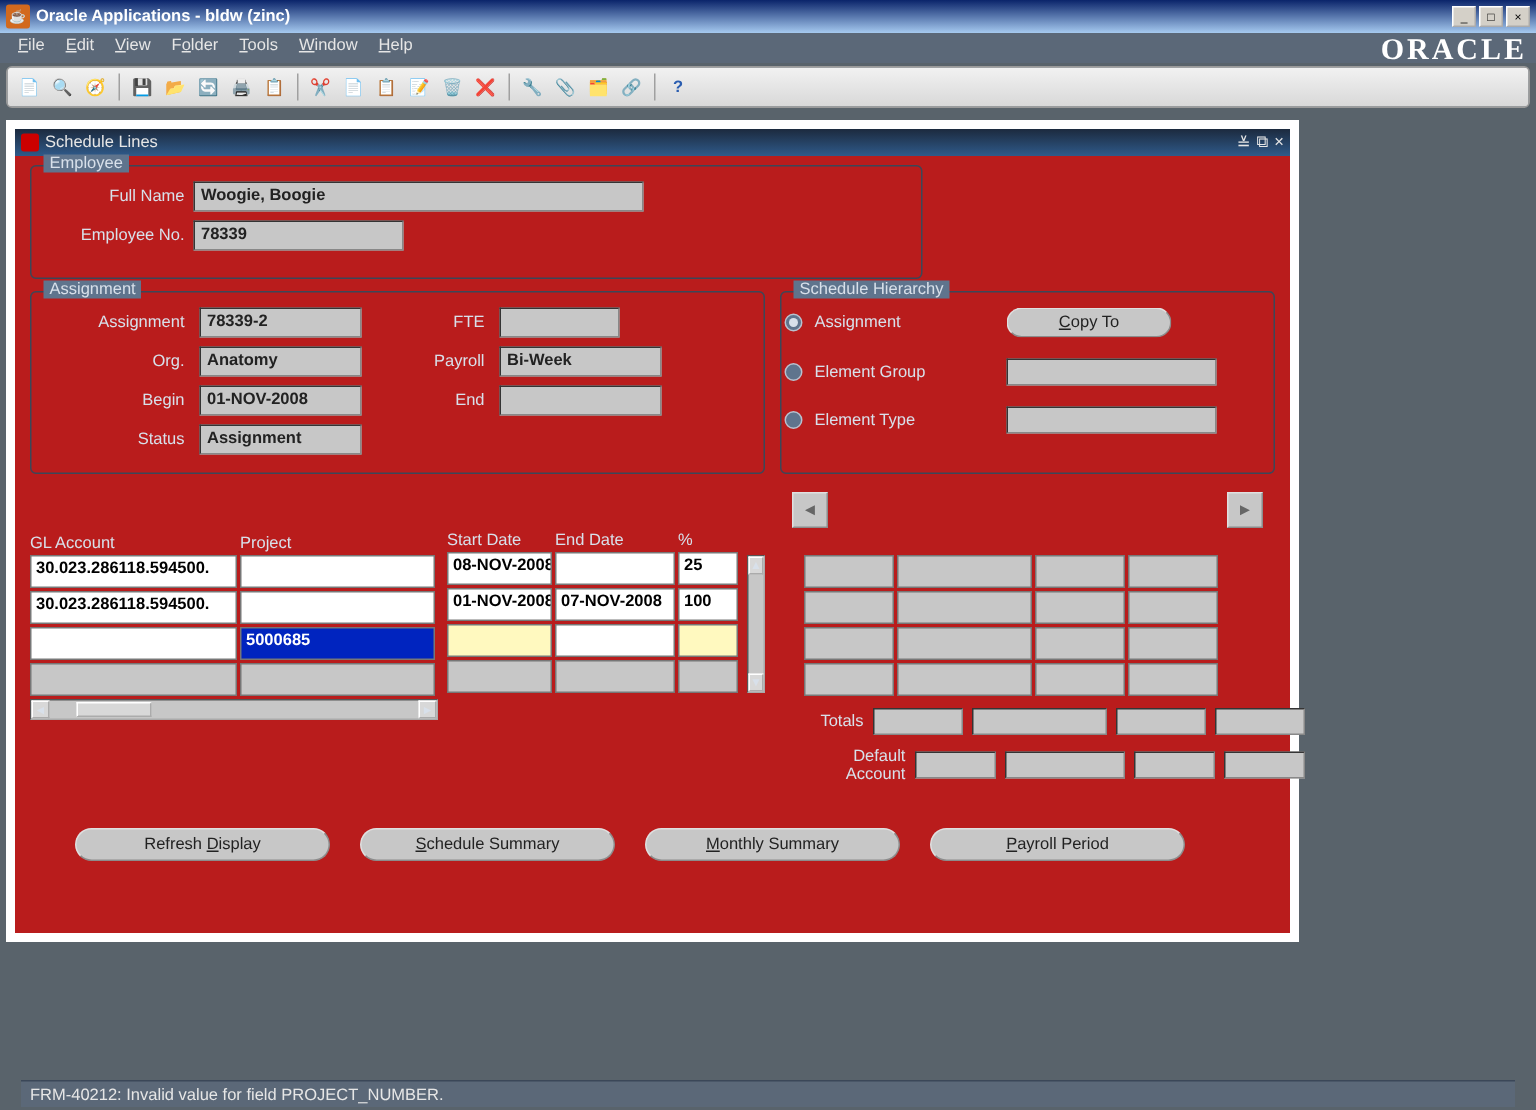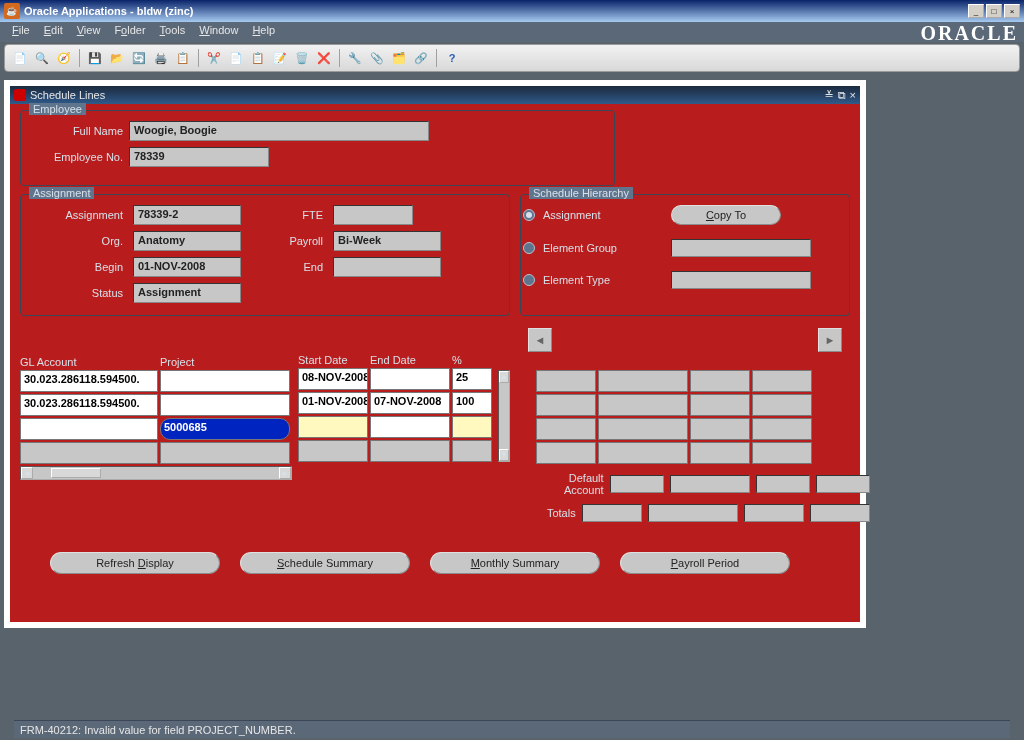--- a/index.html
+++ b/index.html
@@ -61,21 +61,21 @@
 .arrow-btn { width: 24px; height: 24px; background: #c7c7c7; border: 1px outset #e0e0e0; display: flex; align-items: center; justify-content: center; color: #666; cursor: pointer; }
 
 
 .table-area { display: flex; gap: 6px; align-items: flex-start; }
 .col-headers { display: grid; grid-template-columns: 138px 130px 70px 80px 40px; gap: 2px; color: #d8e0ea; padding-bottom: 2px; }
 .data-grid { display: grid; grid-template-columns: 138px 130px; gap: 2px; }
 .data-grid2 { display: grid; grid-template-columns: 70px 80px 40px; gap: 2px; }
 .cell { background: #fff; border: 1px solid #777; height: 22px; padding: 2px 3px; color: #000; font-weight: bold; overflow: hidden; white-space: nowrap; }
 .cell.grey { background: #c7c7c7; font-weight: normal; }
 .cell.yellow { background: #fff9bf; }
-.cell.sel { background: #0024bf; color: #fff; border-radius: 10px; }
+.cell.sel { background: #0024bf; color: #fff; }
 
 .hscroll { width: 272px; height: 14px; background: #c7c7c7; border: 1px inset #aaa; margin-top: 2px; display: flex; align-items: center; }
 .hscroll .thumb { width: 50px; height: 10px; background: #d8d8d8; border: 1px outset #fff; margin-left: 18px; }
 .hscroll .ar { width: 12px; height: 12px; background: #d8d8d8; border: 1px outset #fff; display: flex; align-items: center; justify-content: center; font-size: 8px; margin-left: auto; }
 .hscroll .ar.l { margin-left: 0; margin-right: 0; }
 
 .vscroll { width: 14px; height: 92px; background: #c7c7c7; border: 1px inset #aaa; display: flex; flex-direction: column; }
 .vscroll .ar { height: 12px; background: #d8d8d8; border: 1px outset #fff; font-size: 8px; text-align: center; }
 .vscroll .ar:last-child { margin-top: auto; }
 
@@ -285,28 +285,28 @@
           <div class="cell"></div>
             <div class="cell"></div>
             <div class="cell"></div>
             <div class="cell"></div>
           <div class="cell"></div>
             <div class="cell"></div>
             <div class="cell"></div>
             <div class="cell"></div>
         </div>
         <div class="summary-row">
+          <span class="lbl">Totals</span>
+          <div class="field sm w60"></div>
+          <div class="field sm" style="width:90px;"></div>
+          <div class="field sm w60"></div>
+          <div class="field sm w60"></div>
+        </div>
+        <div class="summary-row">
           <span class="lbl">Default Account</span>
-          <div class="field sm w60"></div>
-          <div class="field sm" style="width:90px;"></div>
-          <div class="field sm w60"></div>
-          <div class="field sm w60"></div>
-        </div>
-        <div class="summary-row">
-          <span class="lbl">Totals</span>
           <div class="field sm w60"></div>
           <div class="field sm" style="width:90px;"></div>
           <div class="field sm w60"></div>
           <div class="field sm w60"></div>
         </div>
       </div>
     </div>
 
     <div class="bottom-btns">
       <button class="btn">Refresh <span class="u">D</span>isplay</button>

